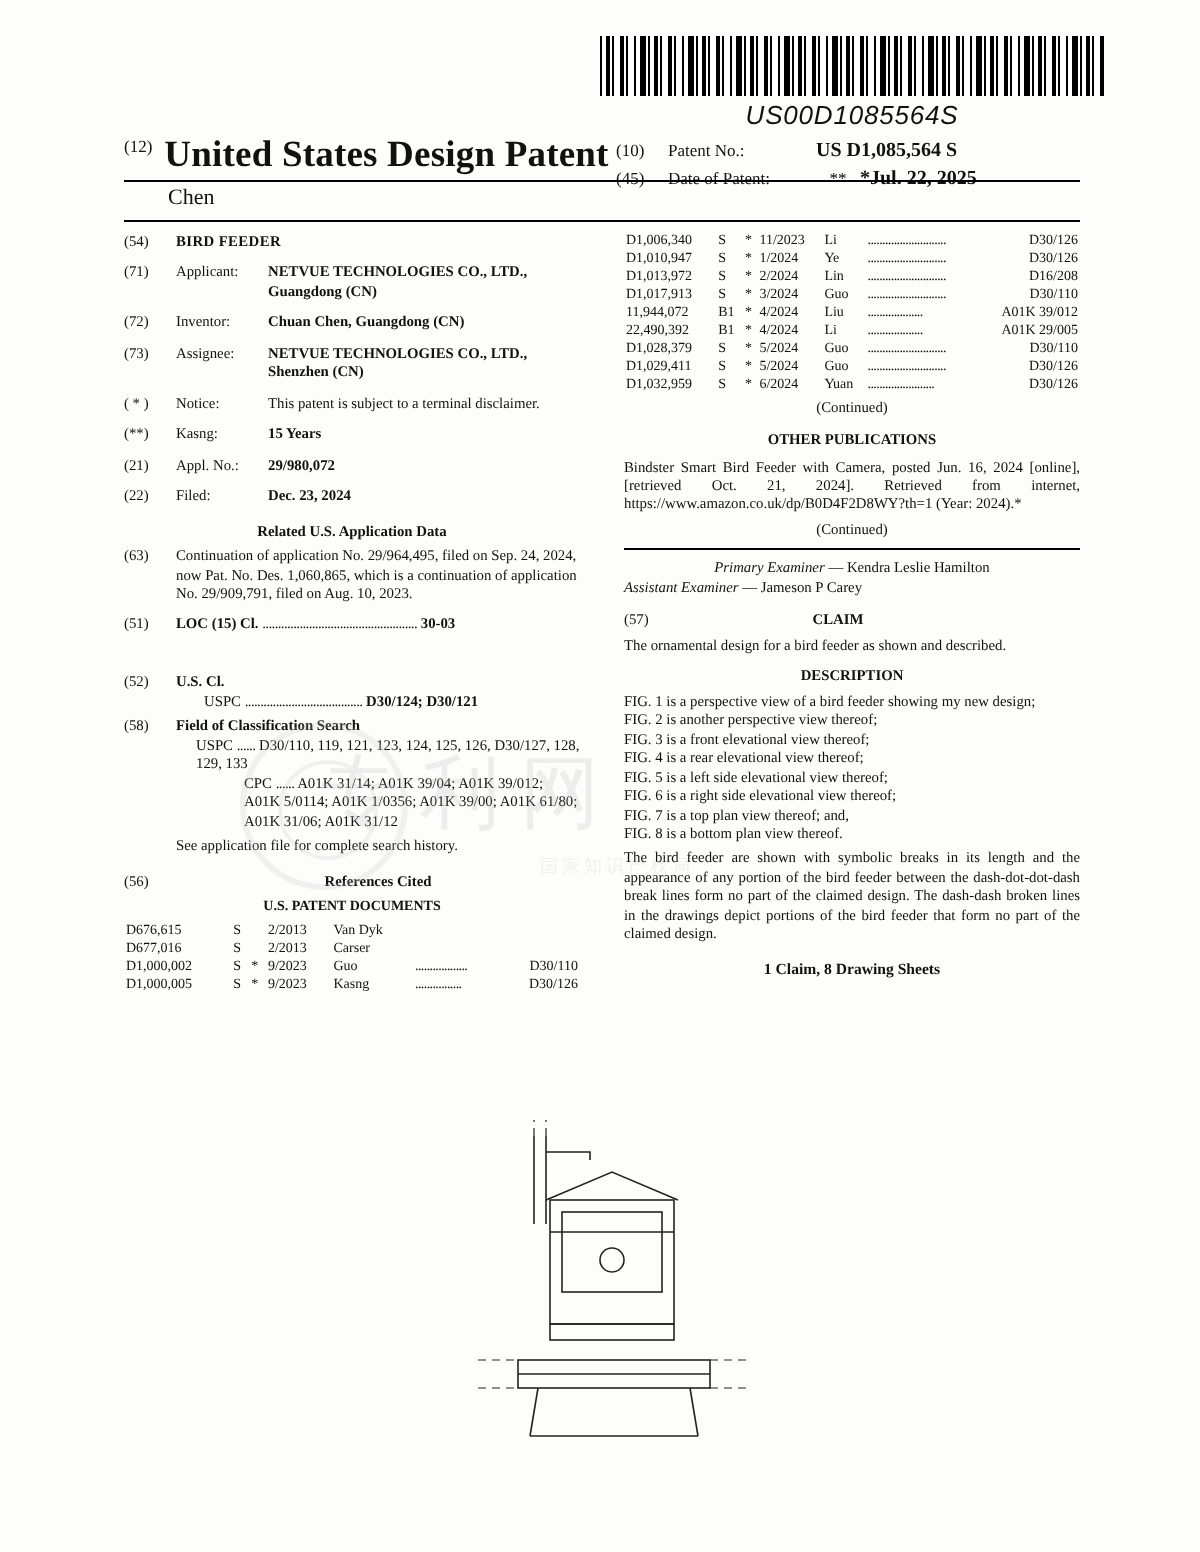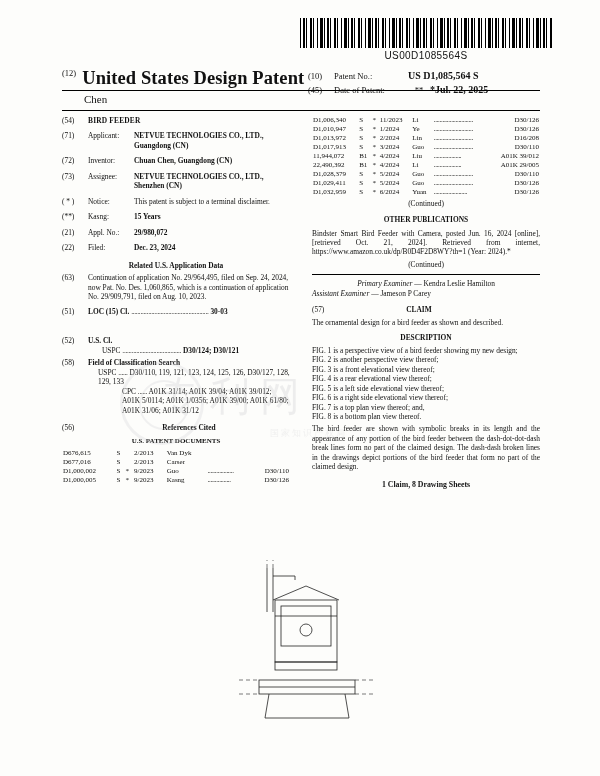--- a/index.html
+++ b/index.html
@@ -25,21 +25,21 @@
       #000 0px,#000 1px,#fff 1px,#fff 3px,
       #000 3px,#000 5px,#fff 5px,#fff 6px,
       #000 6px,#000 7px,#fff 7px,#fff 10px,
       #000 10px,#000 12px,#fff 12px,#fff 13px,
       #000 13px,#000 14px,#fff 14px,#fff 17px,
       #000 17px,#000 18px,#fff 18px,#fff 20px,
       #000 20px,#000 23px,#fff 23px,#fff 24px);
   }
   .barcode-num{
     font-family:"Liberation Sans", sans-serif;
-    font-size:10px;letter-spacing:.4px;margin-top:2px;
+    font-size:13px;letter-spacing:.4px;margin-top:2px;font-style:italic;
   }
   
   .hdr{
     position:absolute;top:68px;left:62px;width:478px;
   }
   .hdr-top{display:flex;align-items:flex-start;}
   .hdr-12{font-size:8.5px;margin-right:6px;padding-bottom:2px;}
   .hdr-title{
     font-size:18.5px;font-weight:bold;letter-spacing:.1px;
     white-space:nowrap;
@@ -223,20 +223,21 @@
         <div style="padding-left:10px;">
           <span>USPC</span>
           <span class="dots">......</span>
           <span>D30/110, 119, 121, 123, 124, 125, 126, D30/127, 128, 129, 133</span>
         </div>
         <div style="padding-left:34px;">
           <span>CPC</span>
           <span class="dots">......</span>
           <span>A01K 31/14; A01K 39/04; A01K 39/012; A01K 5/0114; A01K 1/0356; A01K 39/00; A01K 61/80; A01K 31/06; A01K 31/12</span>
         </div>
+        <div style="margin-top:3px;">See application file for complete search history.</div>
       </span>
     </div>
 
     <div class="ent" style="margin-top:8px;">
       <span class="num">(56)</span>
       <span class="body ctr b">References Cited</span>
     </div>
 
     <div class="ctr b" style="font-size:7px;margin:4px 0 3px;text-align:center;">U.S. PATENT DOCUMENTS</div>
 

